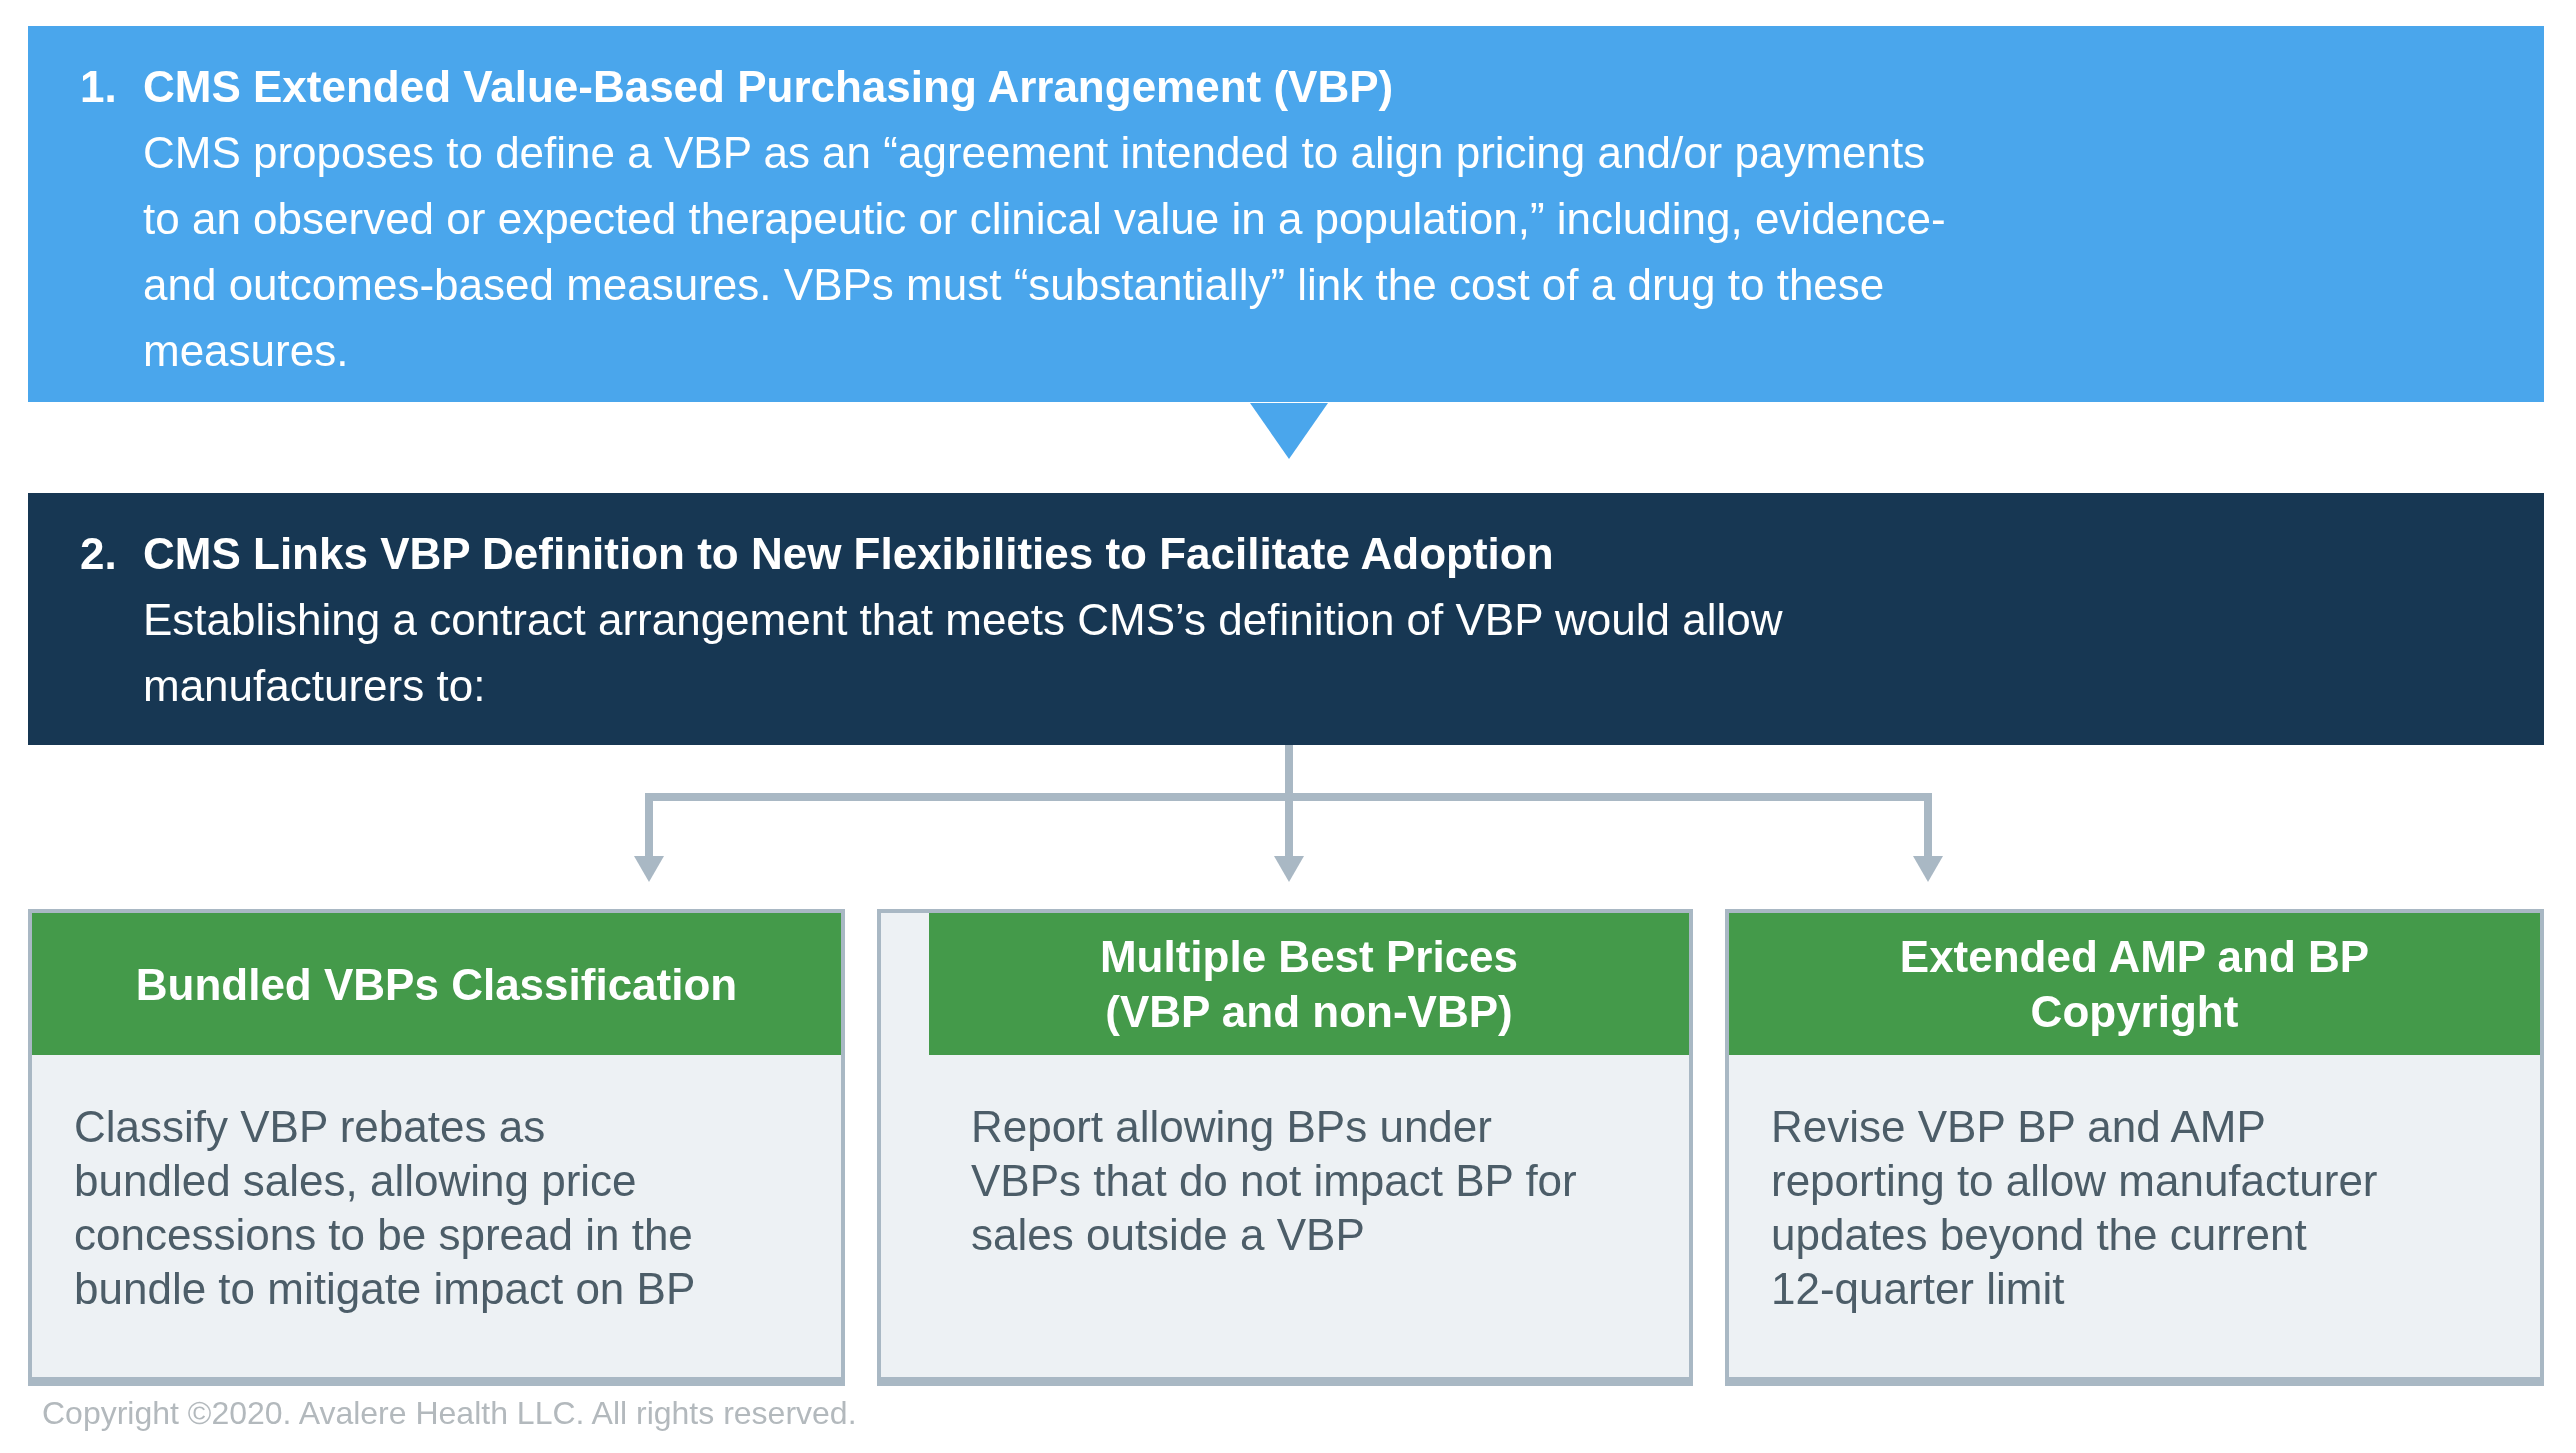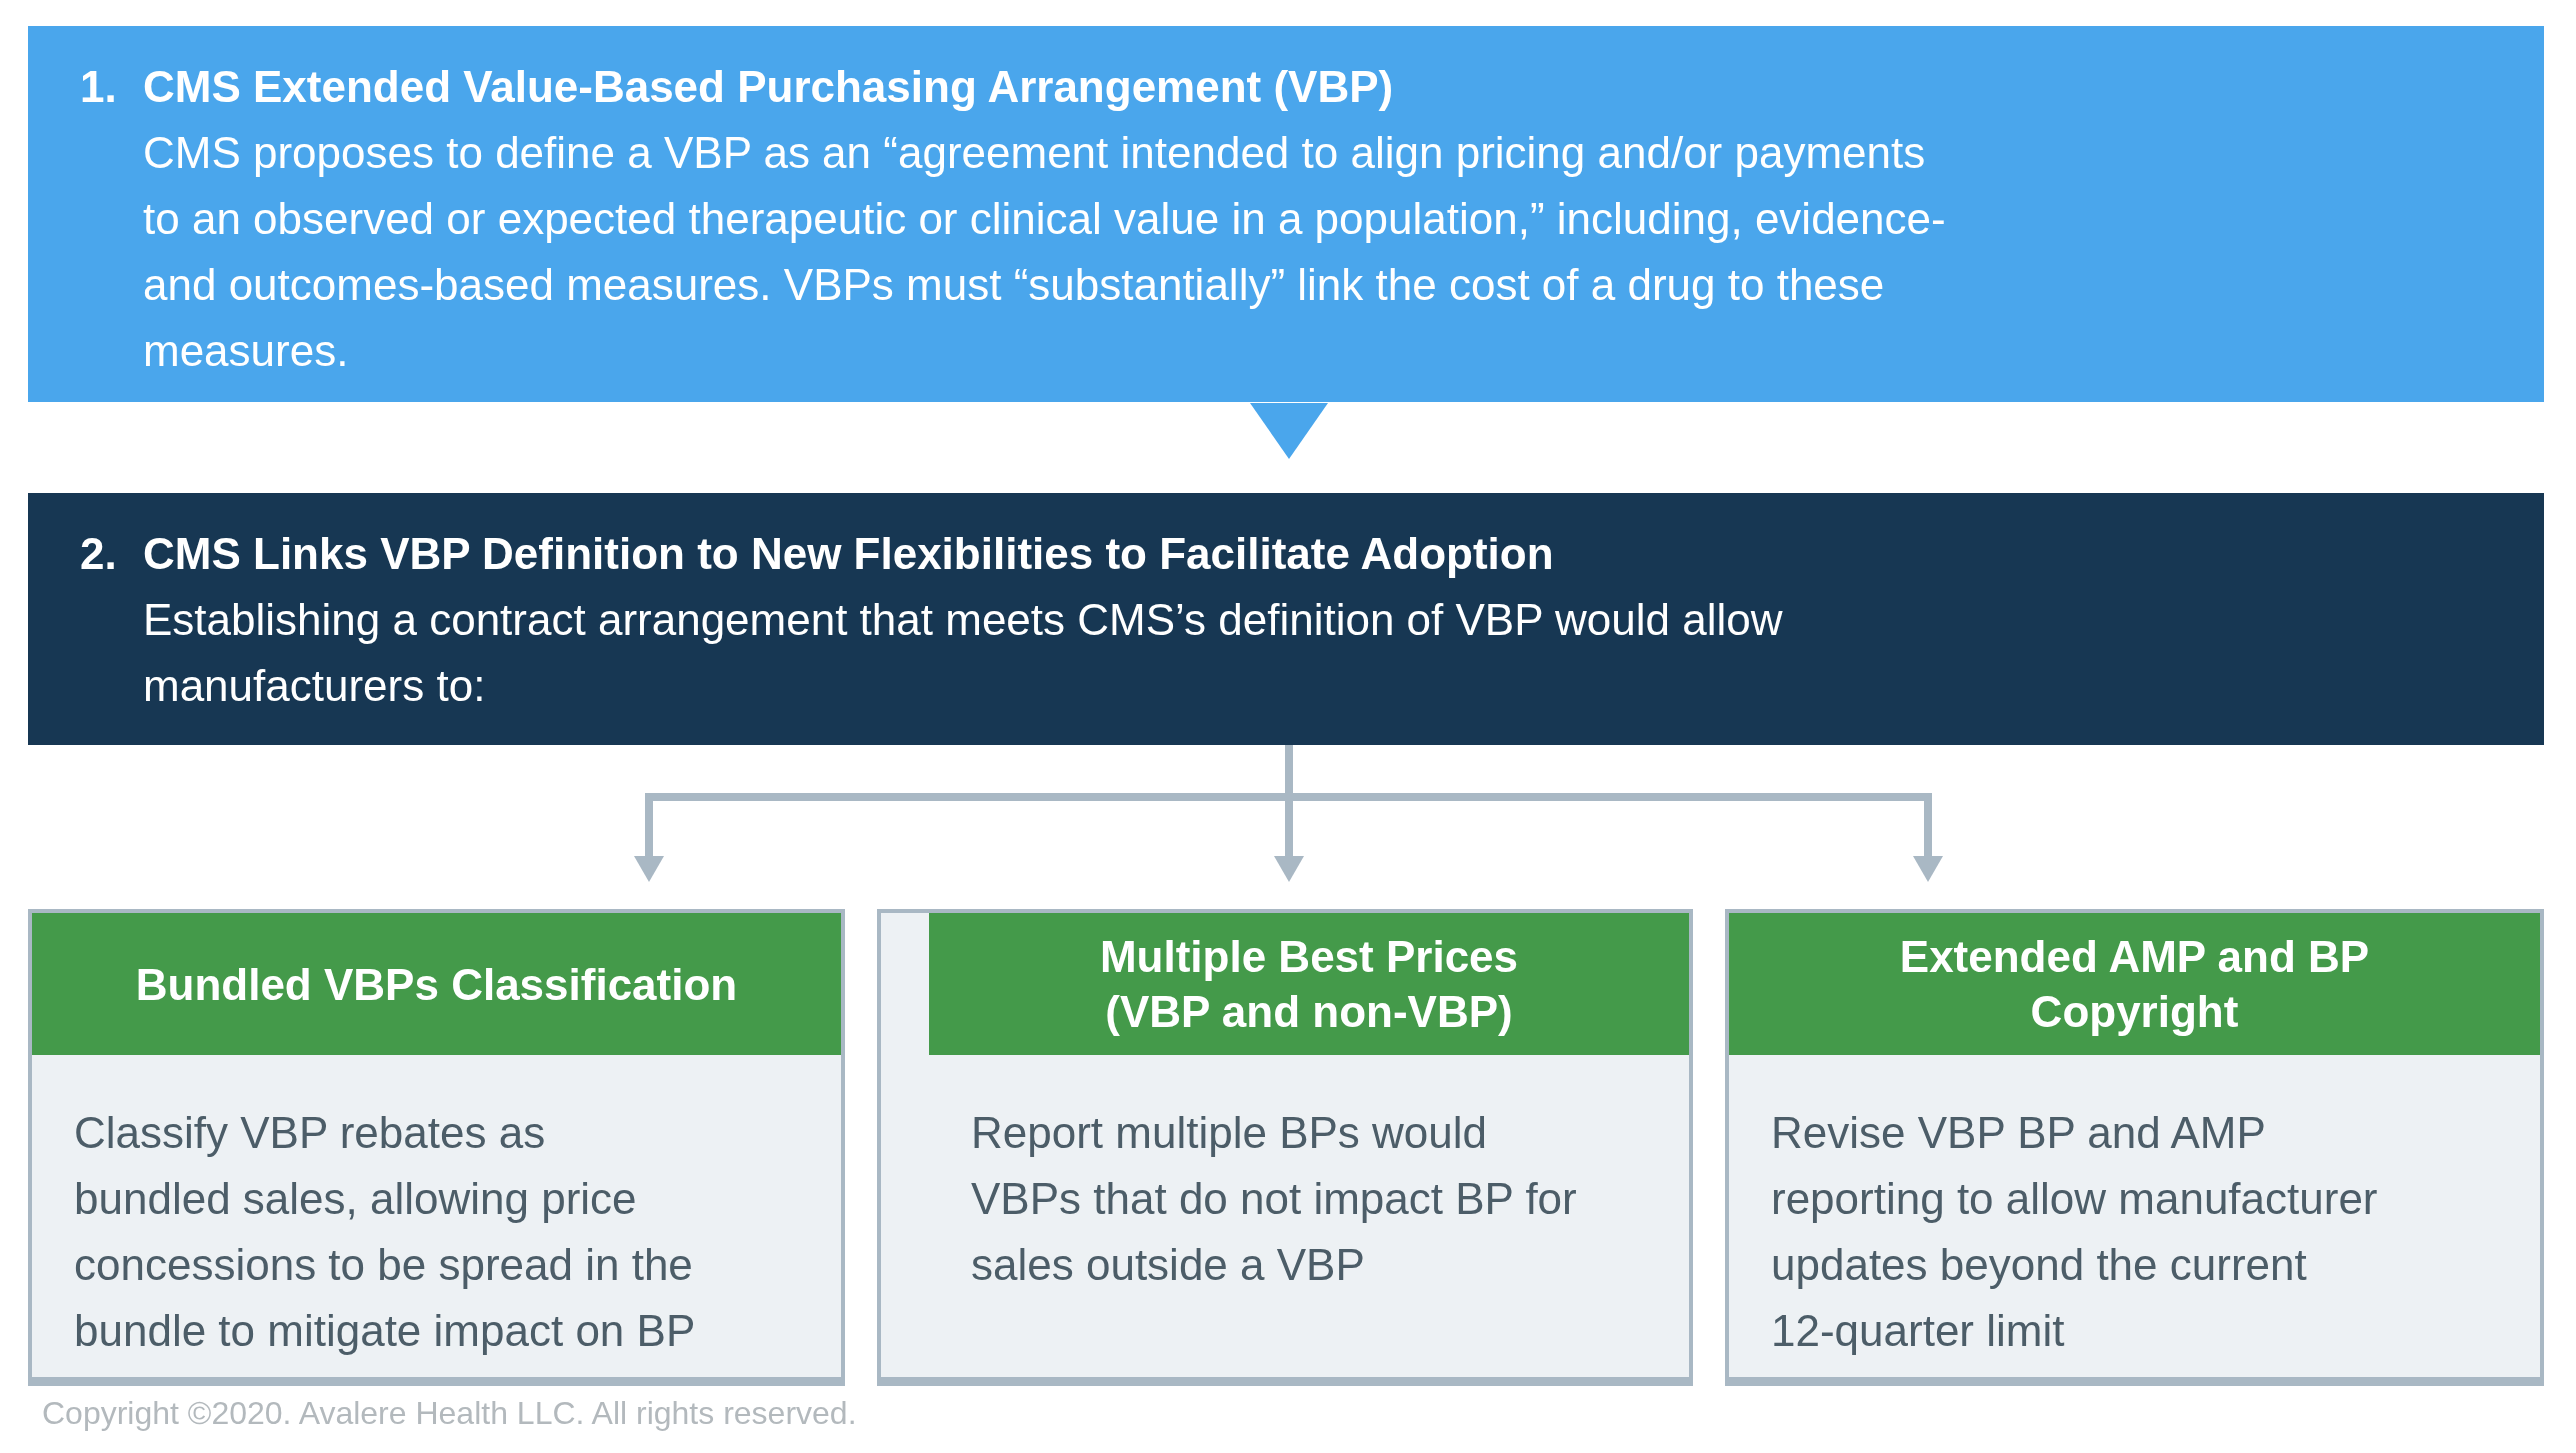--- a/index.html
+++ b/index.html
@@ -73,21 +73,21 @@
     background:#449A4A;
     color:#ffffff;
     display:flex;align-items:center;justify-content:center;
     text-align:center;
     font-size:44px;font-weight:bold;line-height:55px;
     white-space:pre-line;
   }
   .card-body{
     padding:45px 26.4px 0 42px;
     color:#4C5D68;
-    font-size:44px;line-height:66px;
+    font-size:44px;line-height:54px;
     white-space:pre-line;
   }
   
   .copyright{
     position:absolute;left:42px;top:1395px;
     color:#B3B9BD;font-size:32px;
   }
 </style>
 </head>
 <body>
@@ -133,21 +133,21 @@
     <div class="card-header">Bundled VBPs Classification</div>
     <div class="card-body">Classify VBP rebates as
 bundled sales, allowing price
 concessions to be spread in the
 bundle to mitigate impact on BP</div>
   </div>
 
   <div class="card c2">
     <div class="card-header">Multiple Best Prices
 (VBP and non-VBP)</div>
-    <div class="card-body">Report multiple BPs would
+    <div class="card-body">Report allowing BPs under
 VBPs that do not impact BP for
 sales outside a VBP</div>
   </div>
 
   <div class="card c3">
     <div class="card-header">Extended AMP and BP
 Copyright</div>
     <div class="card-body">Revise VBP BP and AMP
 reporting to allow manufacturer
 updates beyond the current

